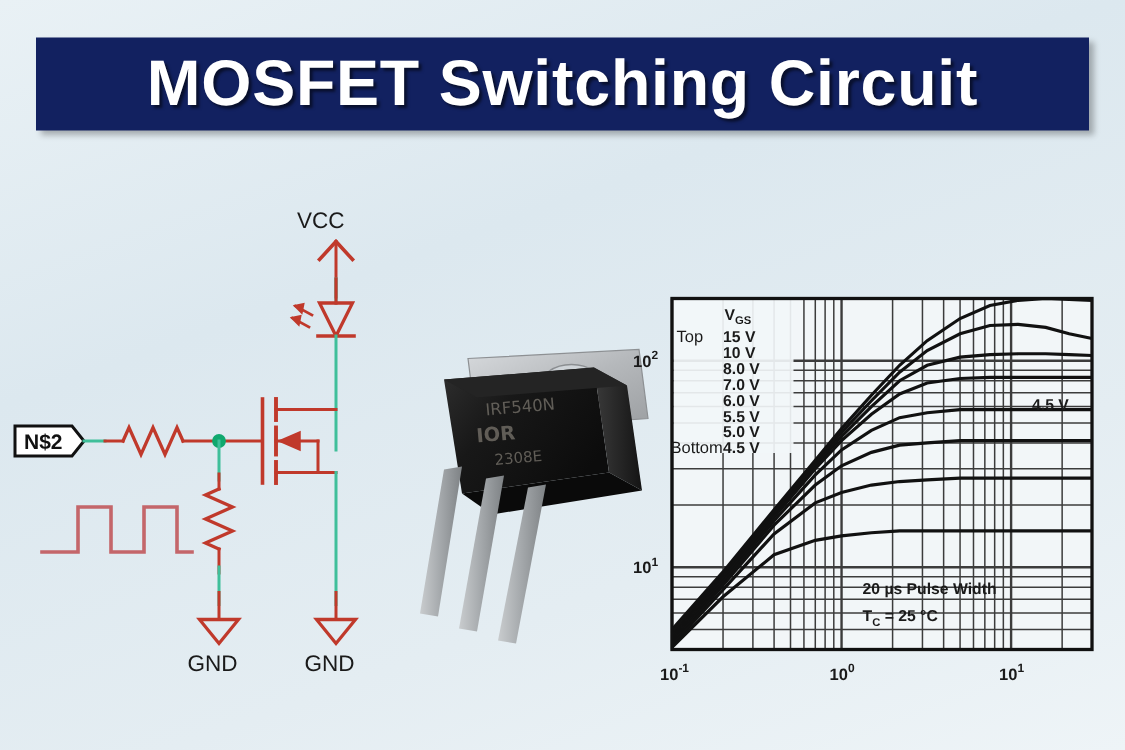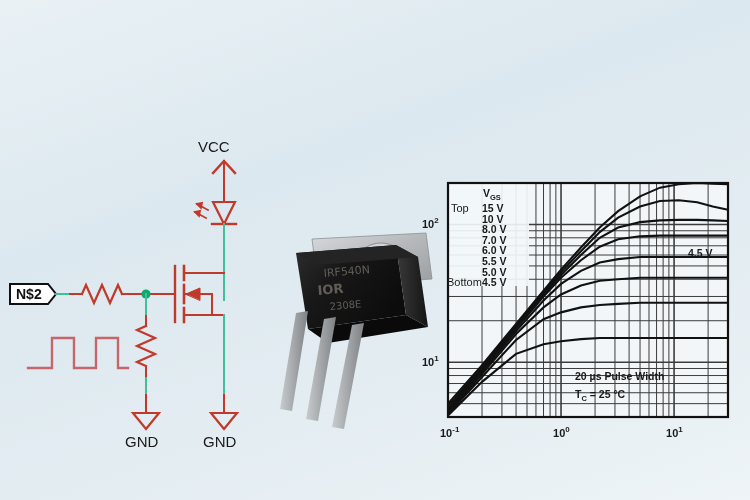--- a/index.html
+++ b/index.html
@@ -52,21 +52,21 @@
     font-family: "Liberation Sans", sans-serif;
     font-size: 14px;
     font-weight: 600;
     fill: #111111;
   }
 
   
   #package-photo { position: absolute; left: 278px; top: 215px; width: 170px; height: 235px; }
 
   
-  #graph { position: absolute; left: 420px; top: 164px; width: 330px; height: 300px; text-decoration: underline; }
+  #graph { position: absolute; left: 420px; top: 180px; width: 330px; height: 300px; text-decoration: underline; }
   #graph svg { display: block; }
   .axis-tick {
     font-family: "Liberation Sans", sans-serif;
     font-size: 11px;
     font-weight: bold;
     fill: #1a1a1a;
   }
   .axis-sup { font-size: 8px; font-weight: bold; }
   .legend-txt {
     font-family: "Liberation Sans", sans-serif;
@@ -85,20 +85,23 @@
     font-family: "Liberation Sans", sans-serif;
     font-size: 11px;
     fill: #1a1a1a;
   }
 </style>
 </head>
 <body>
 
 <div id="page">
 
+  <div id="title-banner">
+    <span id="title-text">MOSFET Switching Circuit</span>
+  </div>
 
   <div id="circuit">
     <svg width="300" height="360" viewBox="0 0 300 360" xmlns="http://www.w3.org/2000/svg">
       <g stroke-linecap="square">
 
         <g>
           <path d="M213 53 L224 41 L235 53" fill="none" stroke="#c0392b" stroke-width="2.4"></path>
           <line x1="224" y1="41" x2="224" y2="78" stroke="#c0392b" stroke-width="2"></line>
         </g>
 

